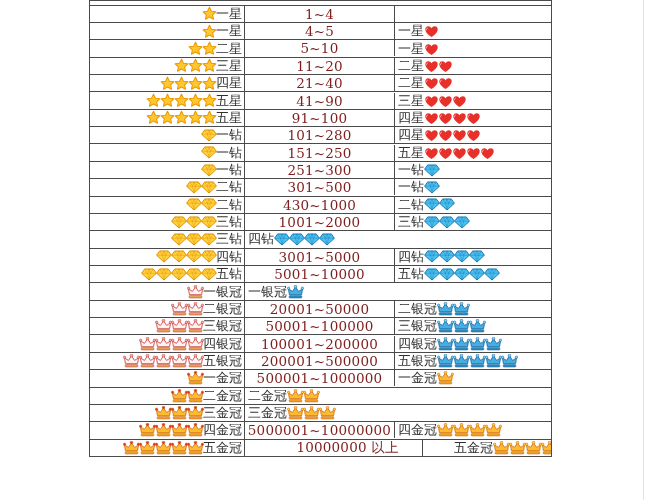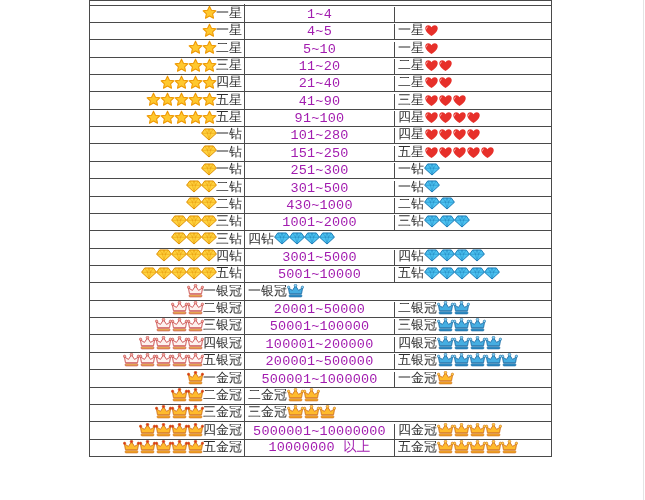--- a/index.html
+++ b/index.html
@@ -9,26 +9,26 @@
     --bc:#4a4a4a;
   }
   .canvas{position:absolute;left:0;top:0;width:645px;height:500px;background:#fff;}
   .rating-table{
     position:absolute;left:89px;top:0;width:463px;height:457px;
     box-sizing:border-box;background:#fff;
     border:1.6px solid var(--bc);
     display:flex;flex-direction:column;
   }
   .cut-row{height:3.6px;border-bottom:1.6px solid var(--bc);flex:none;}
-  .row{flex:1 1 0;min-height:0;display:flex;align-items:flex-end;border-bottom:1.6px solid var(--bc);font-family:Liberation Mono, monospace;}
-  .row:last-child{border-bottom:none;}
+  .row{flex:1 1 0;min-height:0;display:flex;align-items:center;border-bottom:1.6px solid var(--bc);}
+  .row:last-child{border-bottom:none;gap:28px;}
   .cell{display:flex;align-items:center;box-sizing:border-box;overflow:hidden;white-space:nowrap;}
   .c1{width:155px;flex:none;justify-content:flex-end;padding-right:2px;border-right:1.6px solid var(--bc);}
   .c2{width:150px;flex:none;justify-content:center;border-right:1.6px solid var(--bc);
-      font-size:13.5px;color:#a21caf;letter-spacing:.2px;}
+      font-size:13.5px;color:#7f1d1d;letter-spacing:.2px;}
   .c3{flex:1;justify-content:flex-start;padding-left:3px;}
   .lbl{font-size:13px;color:#2f2f2f;}
   .icons{display:inline-flex;align-items:center;flex:none;}
   .icon{display:inline-flex;margin:0 -0.5px;flex:none;}
   .icon svg{display:block;}
   .edge-line{position:absolute;right:1px;top:0;width:1px;height:500px;background:#e4e4e4;}
 </style>
 </head>
 <body style="--bc: #4a4a4a;">
 

